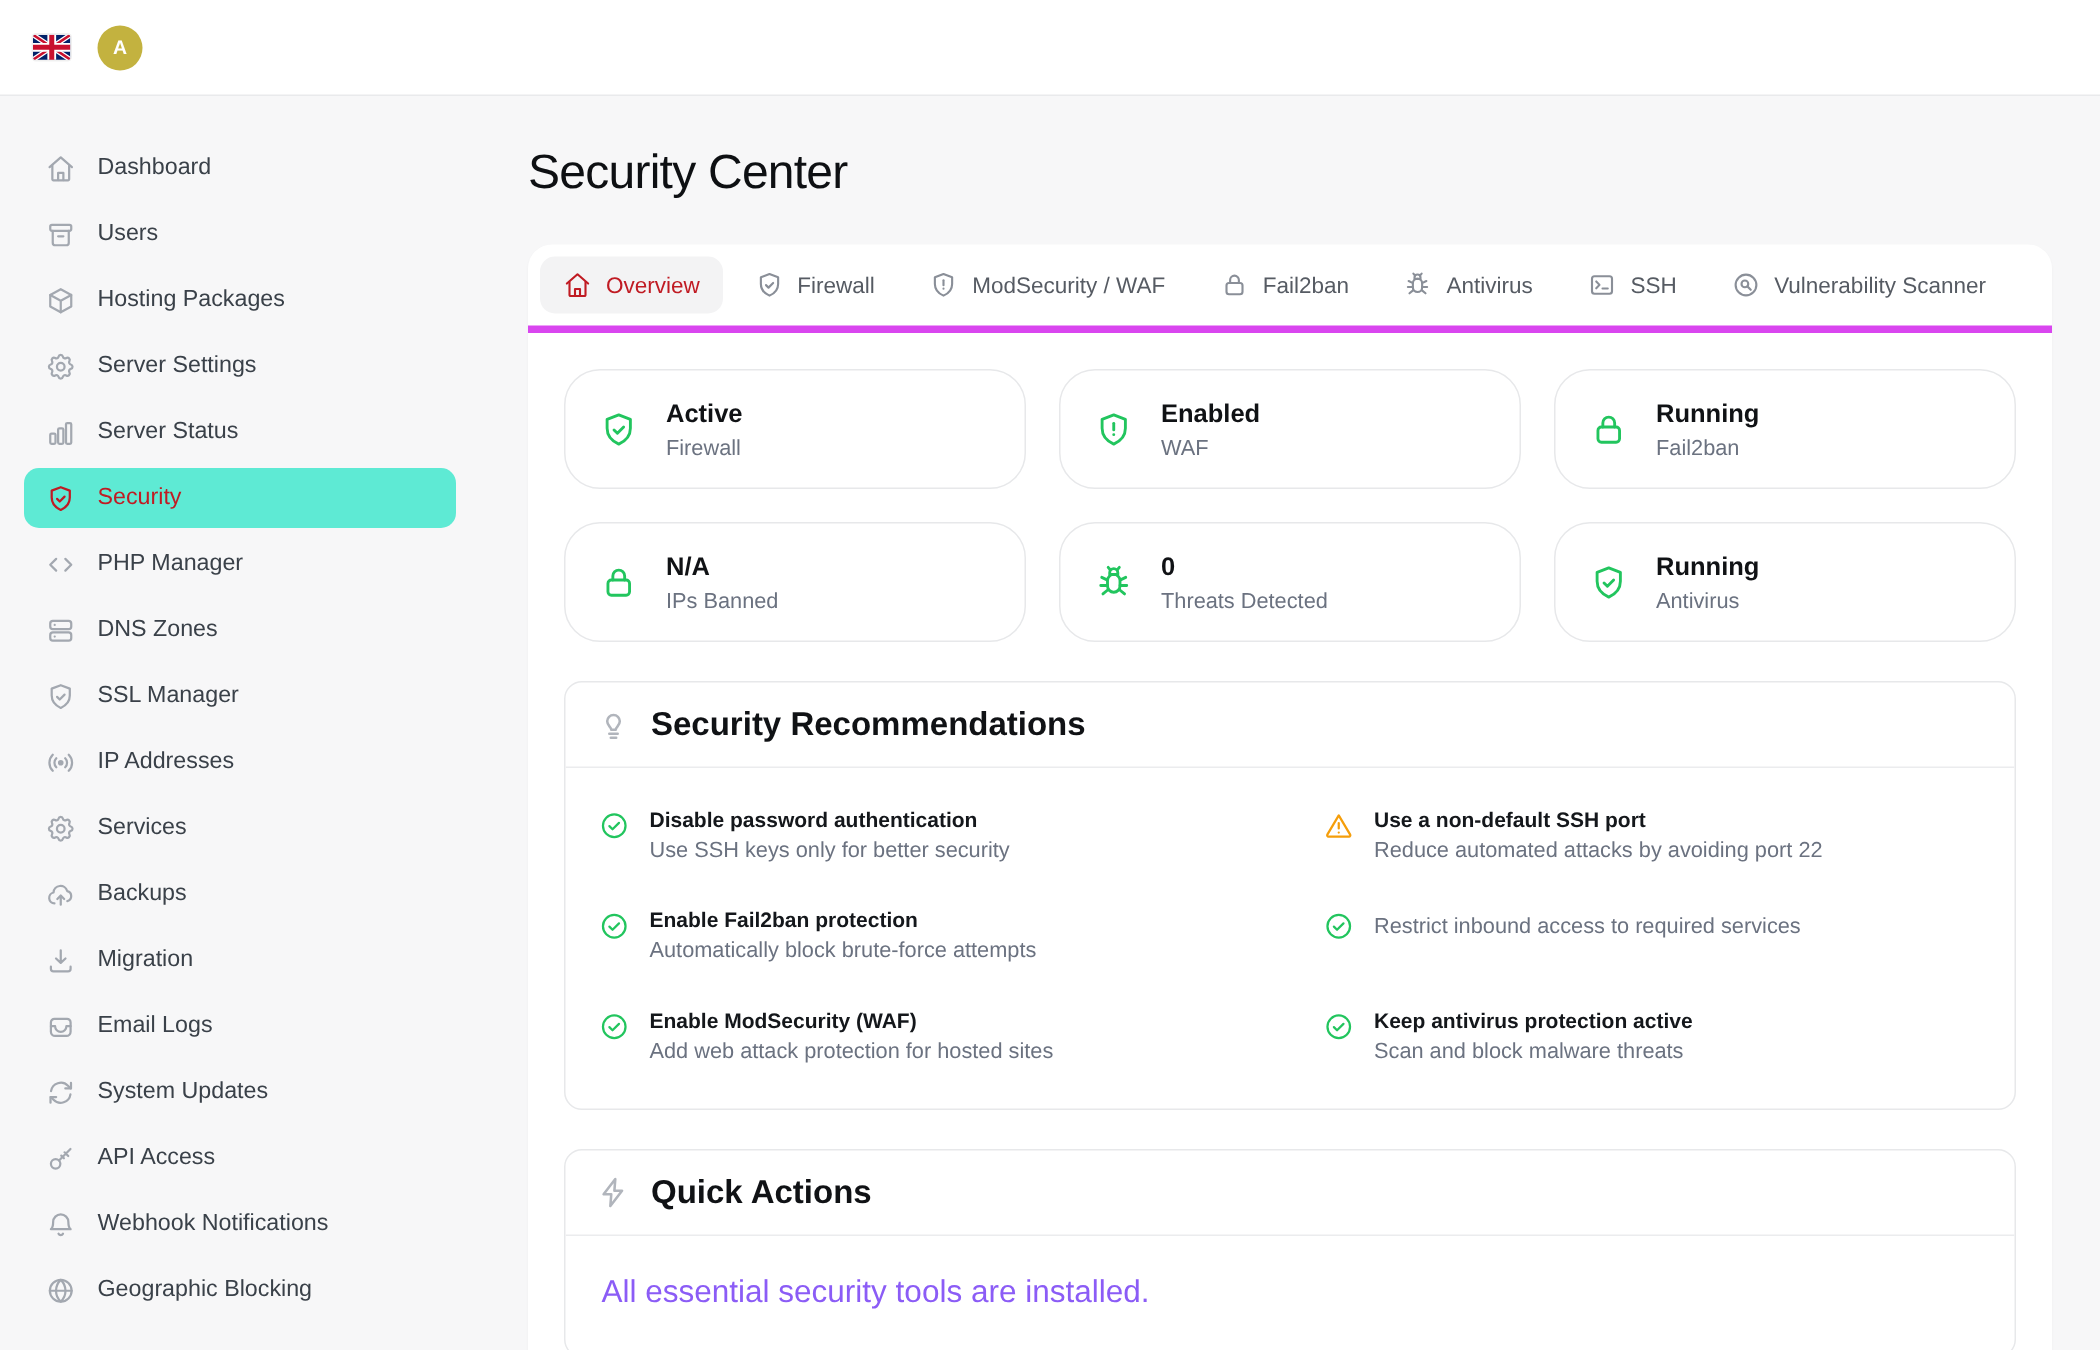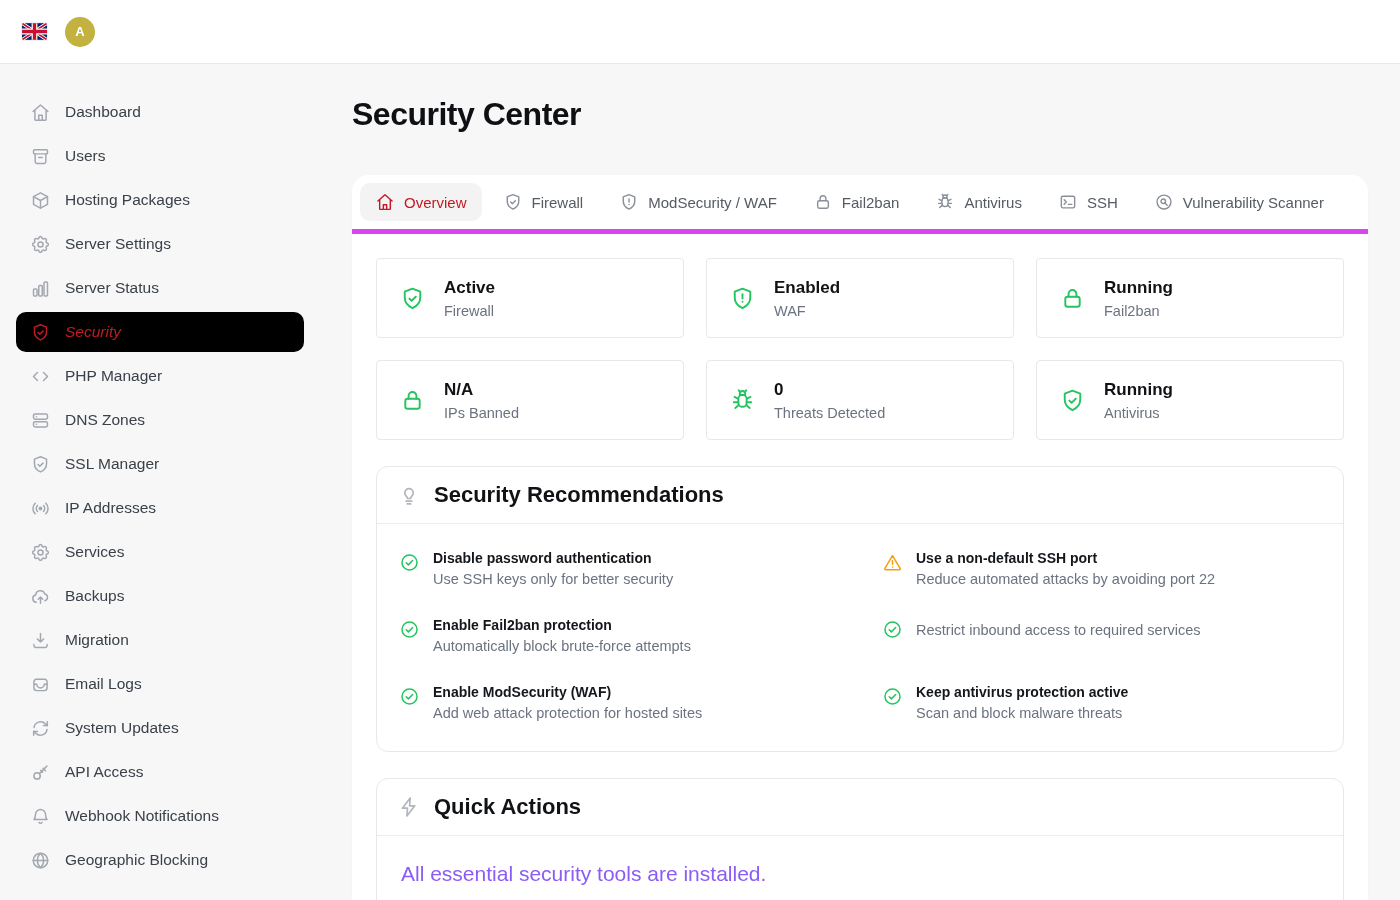--- a/index.html
+++ b/index.html
@@ -30,40 +30,40 @@
   
   .layout { display: flex; align-items: flex-start; }
   .sidebar { width: 320px; flex: none; padding: 28px 16px 24px; }
   .side-item {
     display: flex; align-items: center; gap: 14px;
     height: 40px; padding: 0 14px; margin-bottom: 4px;
     border-radius: 10px; cursor: pointer;
     font-size: 15.5px; color: #3a4149;
   }
   .side-item .icon { color: #a3a8b0; }
-  .side-item.active { background: #000000; color: #c01b23; font-weight: 500; font-style: italic; }
+  .side-item.active { background: #5eead4; color: #c01b23; font-weight: 500; }
   .side-item.active .icon { color: #c01b23; }
   .main { flex: 1; padding: 32px 32px 40px 32px; min-width: 0; }
-  .page-title { font-size: 32px; font-weight: 700; letter-spacing: -0.5px; color: #0e1013; margin-bottom: 42px; }
+  .page-title { font-size: 32px; font-weight: 400; letter-spacing: -0.5px; color: #0e1013; margin-bottom: 30px; }
   
   .panel { background: #ffffff; border-radius: 16px; box-shadow: 0 1px 2px rgba(16,24,40,.04); }
   .tabbar { display: flex; align-items: center; gap: 6px; padding: 8px; border-bottom: 5px solid #d946ef; flex-wrap: nowrap; }
   .tab {
     display: flex; align-items: center; gap: 9px;
     padding: 9px 15px; border-radius: 10px; cursor: pointer;
     font-size: 15px; color: #565b63; white-space: nowrap;
   }
   .tab .icon { color: #8a8f98; }
   .tab.active { background: #f3f3f4; color: #c01b23; font-weight: 500; }
   .tab.active .icon { color: #c01b23; }
   .panel-body { padding: 24px; }
   
   .cards-grid { display: grid; grid-template-columns: repeat(3, 1fr); gap: 22px; margin-bottom: 26px; }
   .stat-card {
-    border: 1px solid #e7e8ea; border-radius: 4px; background: #fff;
+    border: 1px solid #e7e8ea; border-radius: 24px; background: #fff;
     padding: 18px 22px; display: flex; align-items: center; gap: 18px; min-height: 80px;
   }
   .stat-card .icon { width: 27px; height: 27px; color: #22c55e; }
   .stat-title { font-size: 17px; font-weight: 700; color: #101215; }
   .stat-sub { font-size: 14.5px; color: #6b7280; margin-top: 5px; }
   
   .section-card { border: 1px solid #e7e8ea; border-radius: 12px; background: #fff; margin-bottom: 26px; overflow: hidden; }
   .section-head { display: flex; align-items: center; gap: 13px; padding: 15px 20px; border-bottom: 1px solid #ebecee; }
   .section-head .icon { width: 24px; height: 24px; color: #b1b5bc; }
   .section-title { font-size: 22px; font-weight: 700; color: #101215; }

